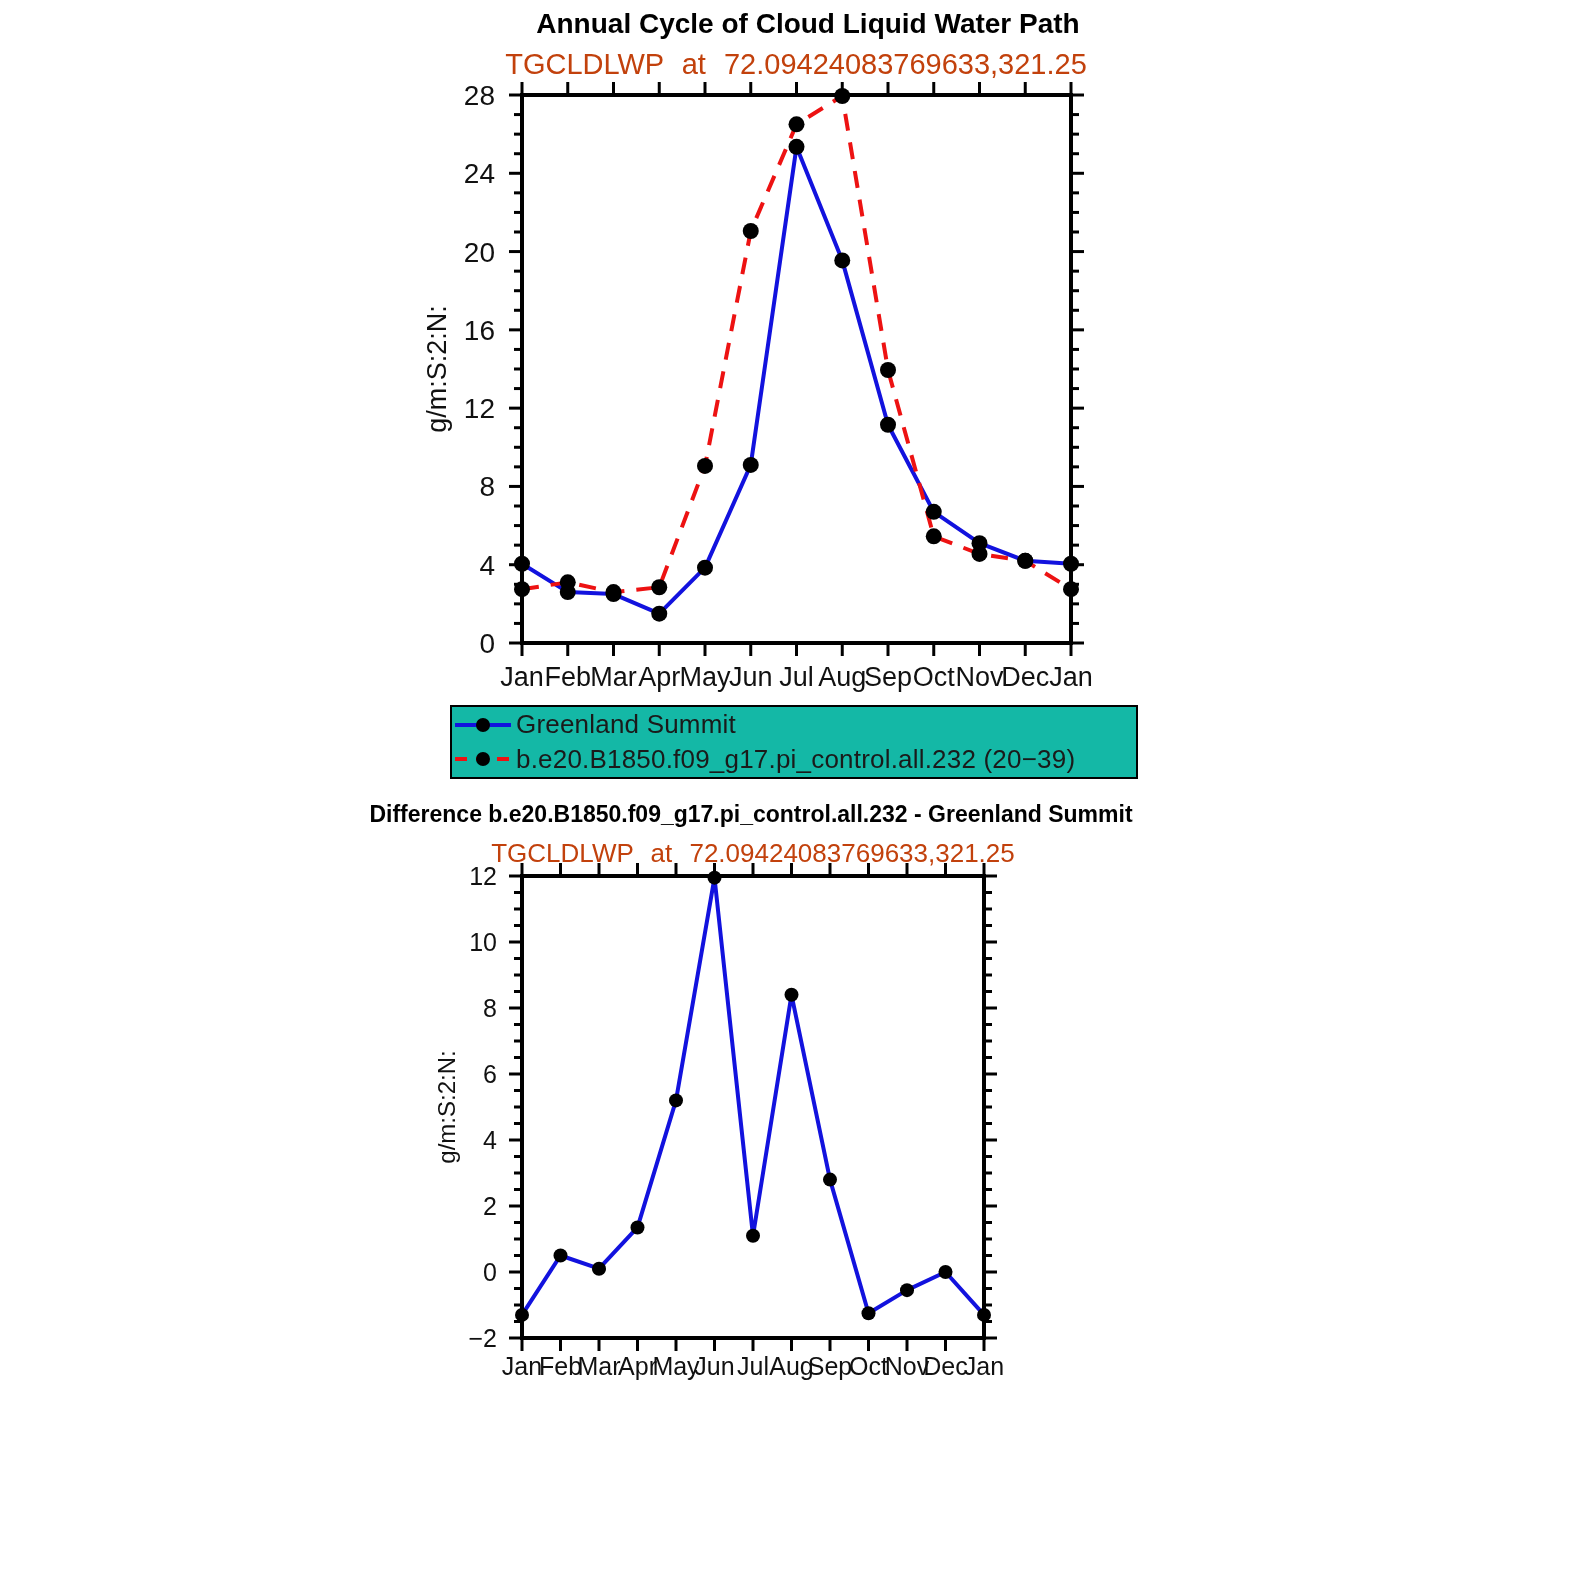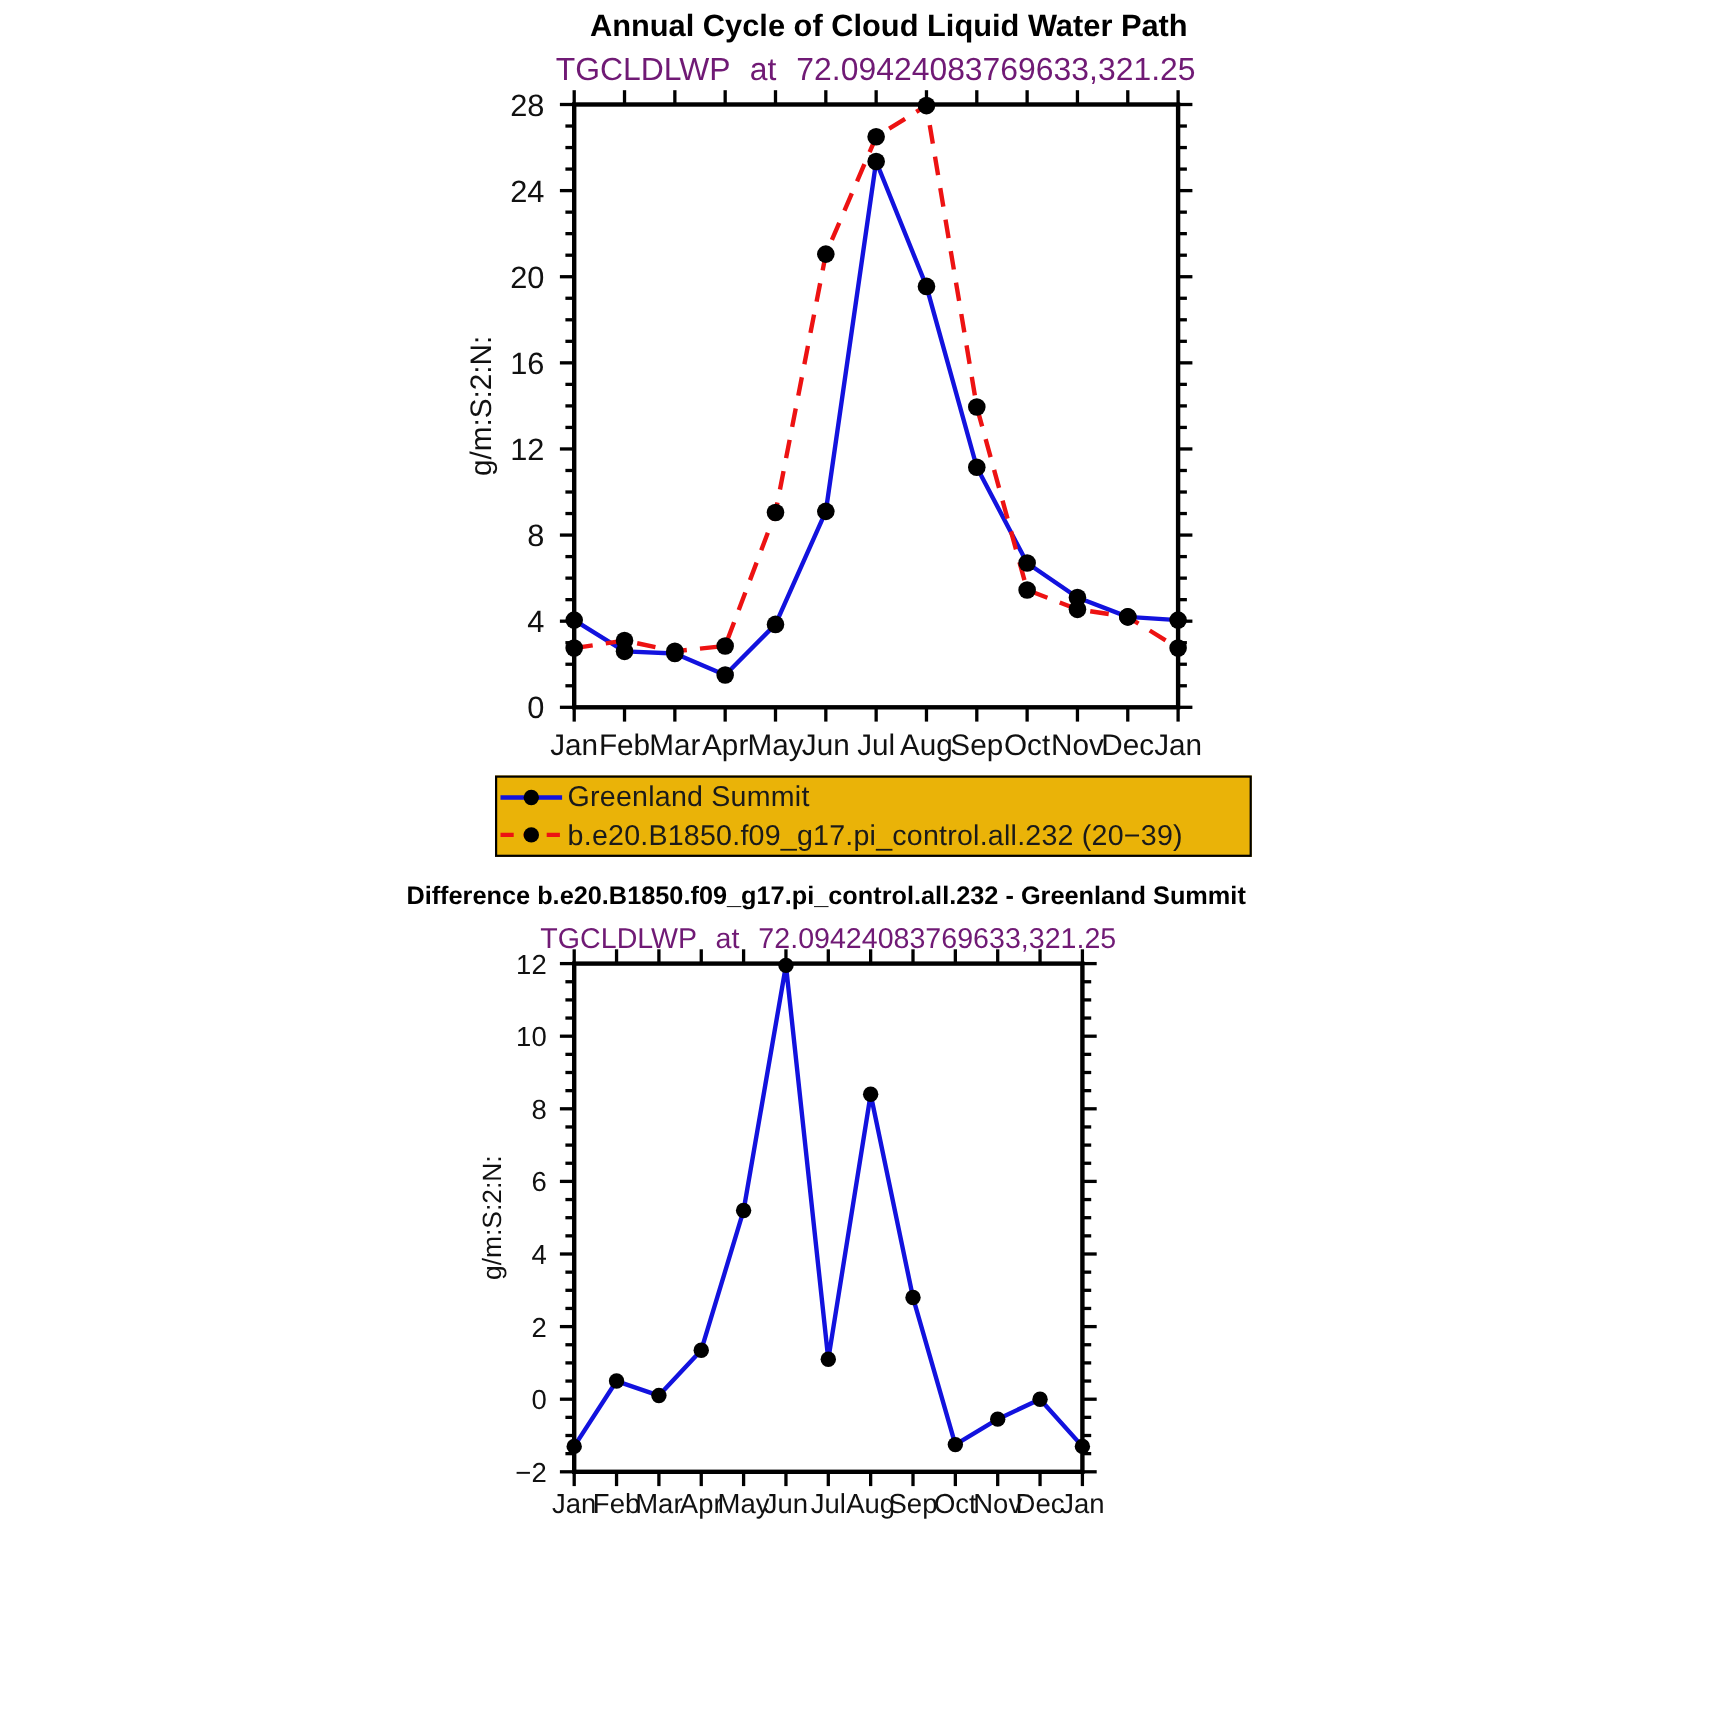--- a/index.html
+++ b/index.html
@@ -2,30 +2,30 @@
 <html><head>
 <meta charset="utf-8">
 <style>
   html,body{margin:0;padding:0;}
   body{
     width:1574px;height:1574px;background:#ffffff;position:relative;overflow:hidden;
     font-family:"Liberation Sans", sans-serif;color:#000;
   }
   .abs{position:absolute;white-space:nowrap;}
   .ctitle{transform:translateX(-50%);font-weight:bold;}
-  .csub{transform:translateX(-50%);font-weight:normal;color:#701a75;word-spacing:10px;}
+  .csub{transform:translateX(-50%);font-weight:normal;color:#c2410c;word-spacing:10px;}
   .t1{left:796px;top:8px;font-size:28px;margin-left:12px;}
   .st1{left:796px;top:48px;font-size:29px;}
   .t2{left:751px;top:801px;font-size:23px;}
   .st2{left:753px;top:838px;font-size:26px;}
   #plot-svg{position:absolute;left:0;top:0;}
   #plot-svg text{font-family:"Liberation Sans", sans-serif;fill:#111;}
   .legend{
     position:absolute;left:450px;top:705px;width:688px;height:74px;
-    border:2px solid #000;box-sizing:border-box;background:#eab308;
+    border:2px solid #000;box-sizing:border-box;background:#14b8a6;
     display:flex;flex-direction:column;justify-content:space-evenly;
   }
   .lrow{display:flex;align-items:center;height:34px;}
   .lsample{flex:0 0 58px;margin-left:2px;}
   .ltext{font-size:26px;color:#1a1a1a;margin-left:4px;letter-spacing:0.2px;}
 </style>
 </head>
 <body>
 
 <div class="canvas">

